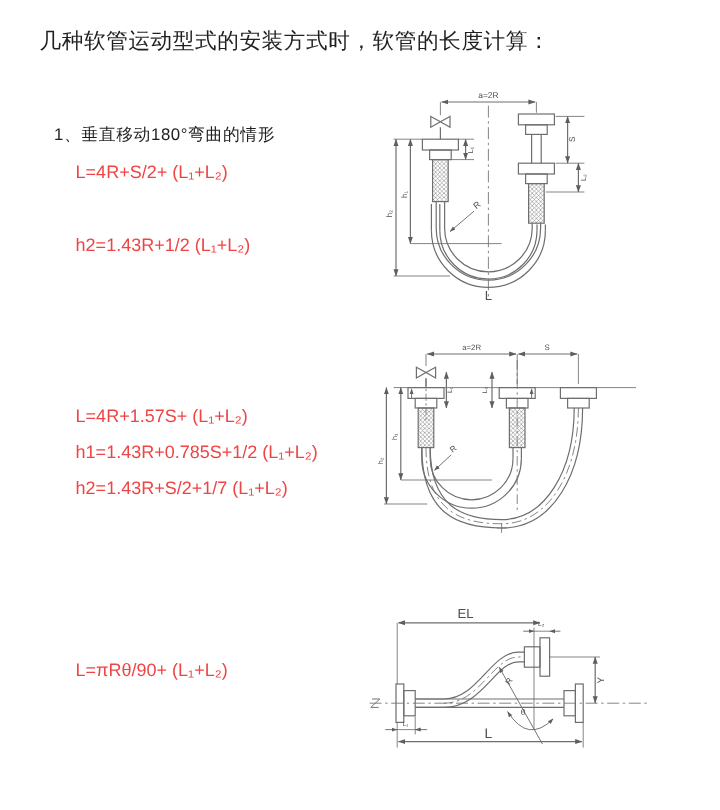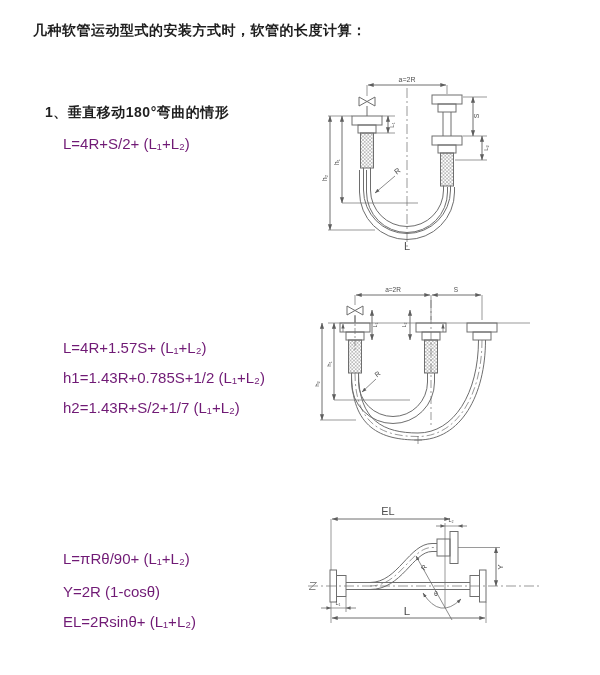--- a/index.html
+++ b/index.html
@@ -1,40 +1,39 @@
 <!DOCTYPE html>
 <html><head>
 <meta charset="utf-8">
 <style>
   html,body{margin:0;padding:0;background:#fff;}
   .page{position:relative;width:600px;height:675px;background:#ffffff;overflow:hidden;
         font-family:"Liberation Sans","DejaVu Sans",sans-serif;color:#1f1f1f;}
-  .title{position:absolute;left:33px;top:22px;font-size:14px;font-weight:700;letter-spacing:.5px;}
-  .heading{position:absolute;left:45px;font-size:14px;font-weight:700;letter-spacing:.5px;white-space:nowrap;}
-  .formula{position:absolute;left:63px;font-size:15px;color:#701a75;white-space:nowrap;}
+  .title{position:absolute;left:33px;top:22px;font-size:18px;font-weight:400;letter-spacing:.5px;}
+  .heading{position:absolute;left:45px;font-size:14px;font-weight:400;letter-spacing:.5px;white-space:nowrap;}
+  .formula{position:absolute;left:63px;font-size:15px;color:#ef4444;white-space:nowrap;}
   .diag{position:absolute;}
   svg text{fill:#4e4e4e;font-family:"Liberation Sans","DejaVu Sans",sans-serif;}
 </style>
 </head>
 <body>
 
 <div class="page">
 
   <div class="title">几种软管运动型式的安装方式时，软管的长度计算：</div>
 
   <div class="heading" style="top:104px">1、垂直移动180°弯曲的情形</div>
   <div class="formula" style="top:135px">L=4R+S/2+ (L₁+L₂)</div>
+  <div class="formula" style="top:196px">h2=1.43R+1/2 (L₁+L₂)</div>
 
   <div class="formula" style="top:339px">L=4R+1.57S+ (L₁+L₂)</div>
   <div class="formula" style="top:369px">h1=1.43R+0.785S+1/2 (L₁+L₂)</div>
   <div class="formula" style="top:399px">h2=1.43R+S/2+1/7 (L₁+L₂)</div>
 
   <div class="formula" style="top:550px">L=πRθ/90+ (L₁+L₂)</div>
-  <div class="formula" style="top:583px">Y=2R (1-cosθ)</div>
-  <div class="formula" style="top:613px">EL=2Rsinθ+ (L₁+L₂)</div>
 
   <svg class="diag" style="left:300px;top:70px" width="292" height="195" viewBox="0 0 292 195">
     <defs>
       <marker id="a1" viewBox="0 0 10 10" refX="9.5" refY="5" markerWidth="6" markerHeight="6" orient="auto-start-reverse">
         <path d="M0,1.5 L10,5 L0,8.5 Z" fill="#5e5e5e"></path>
       </marker>
       <pattern id="p1" width="3.5" height="3.5" patternUnits="userSpaceOnUse">
         <path d="M0,3.5 L3.5,0 M0,0 L3.5,3.5" stroke="#8a8a8a" stroke-width="0.5"></path>
       </pattern>
     </defs>

